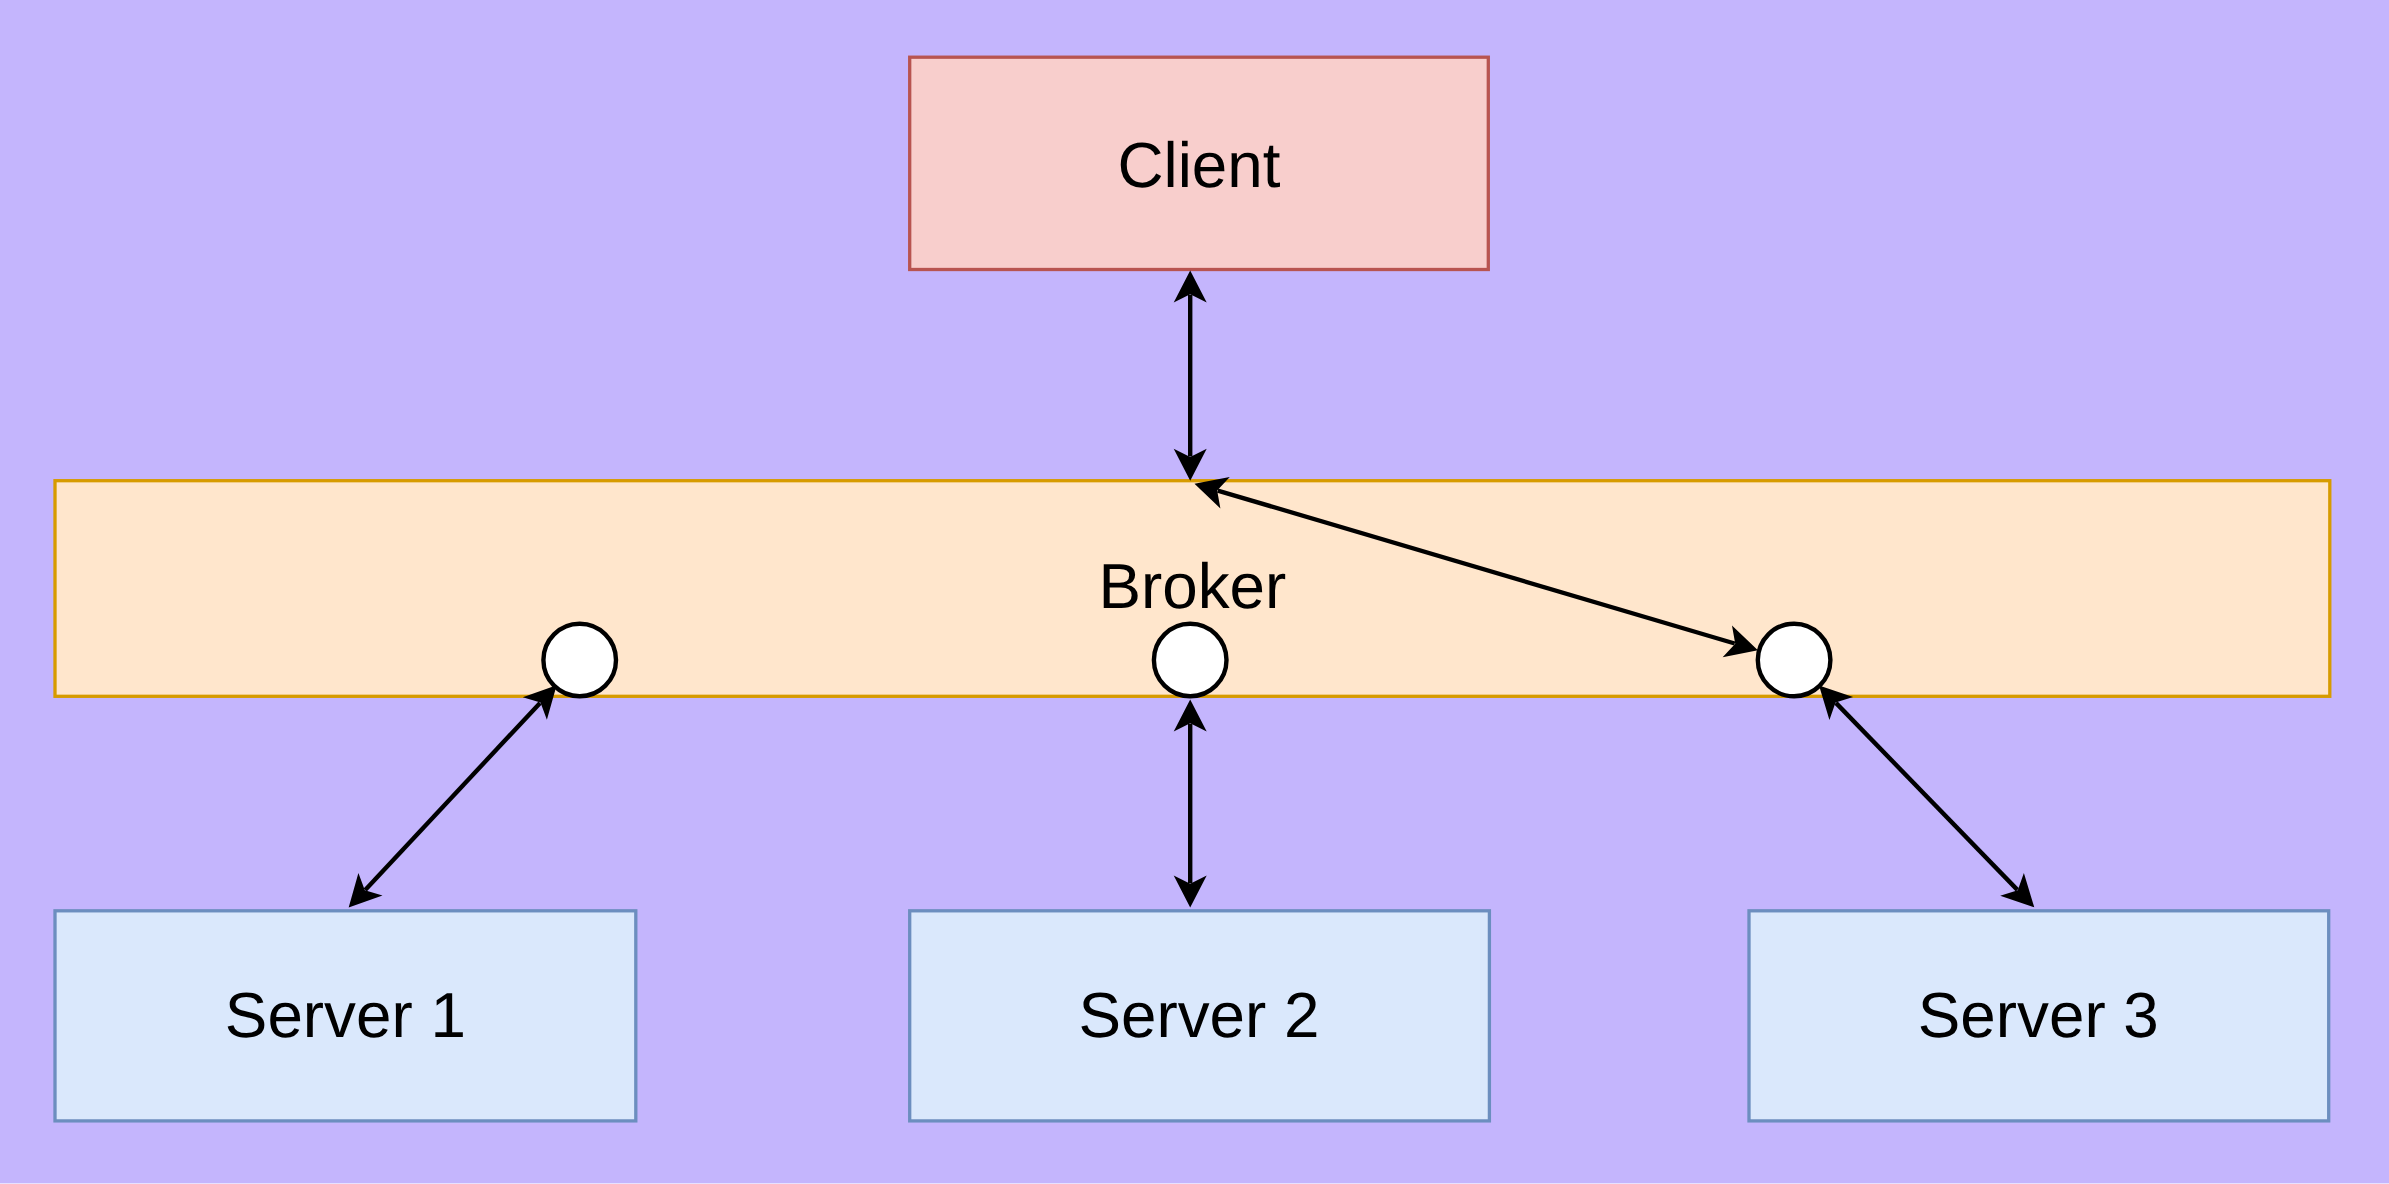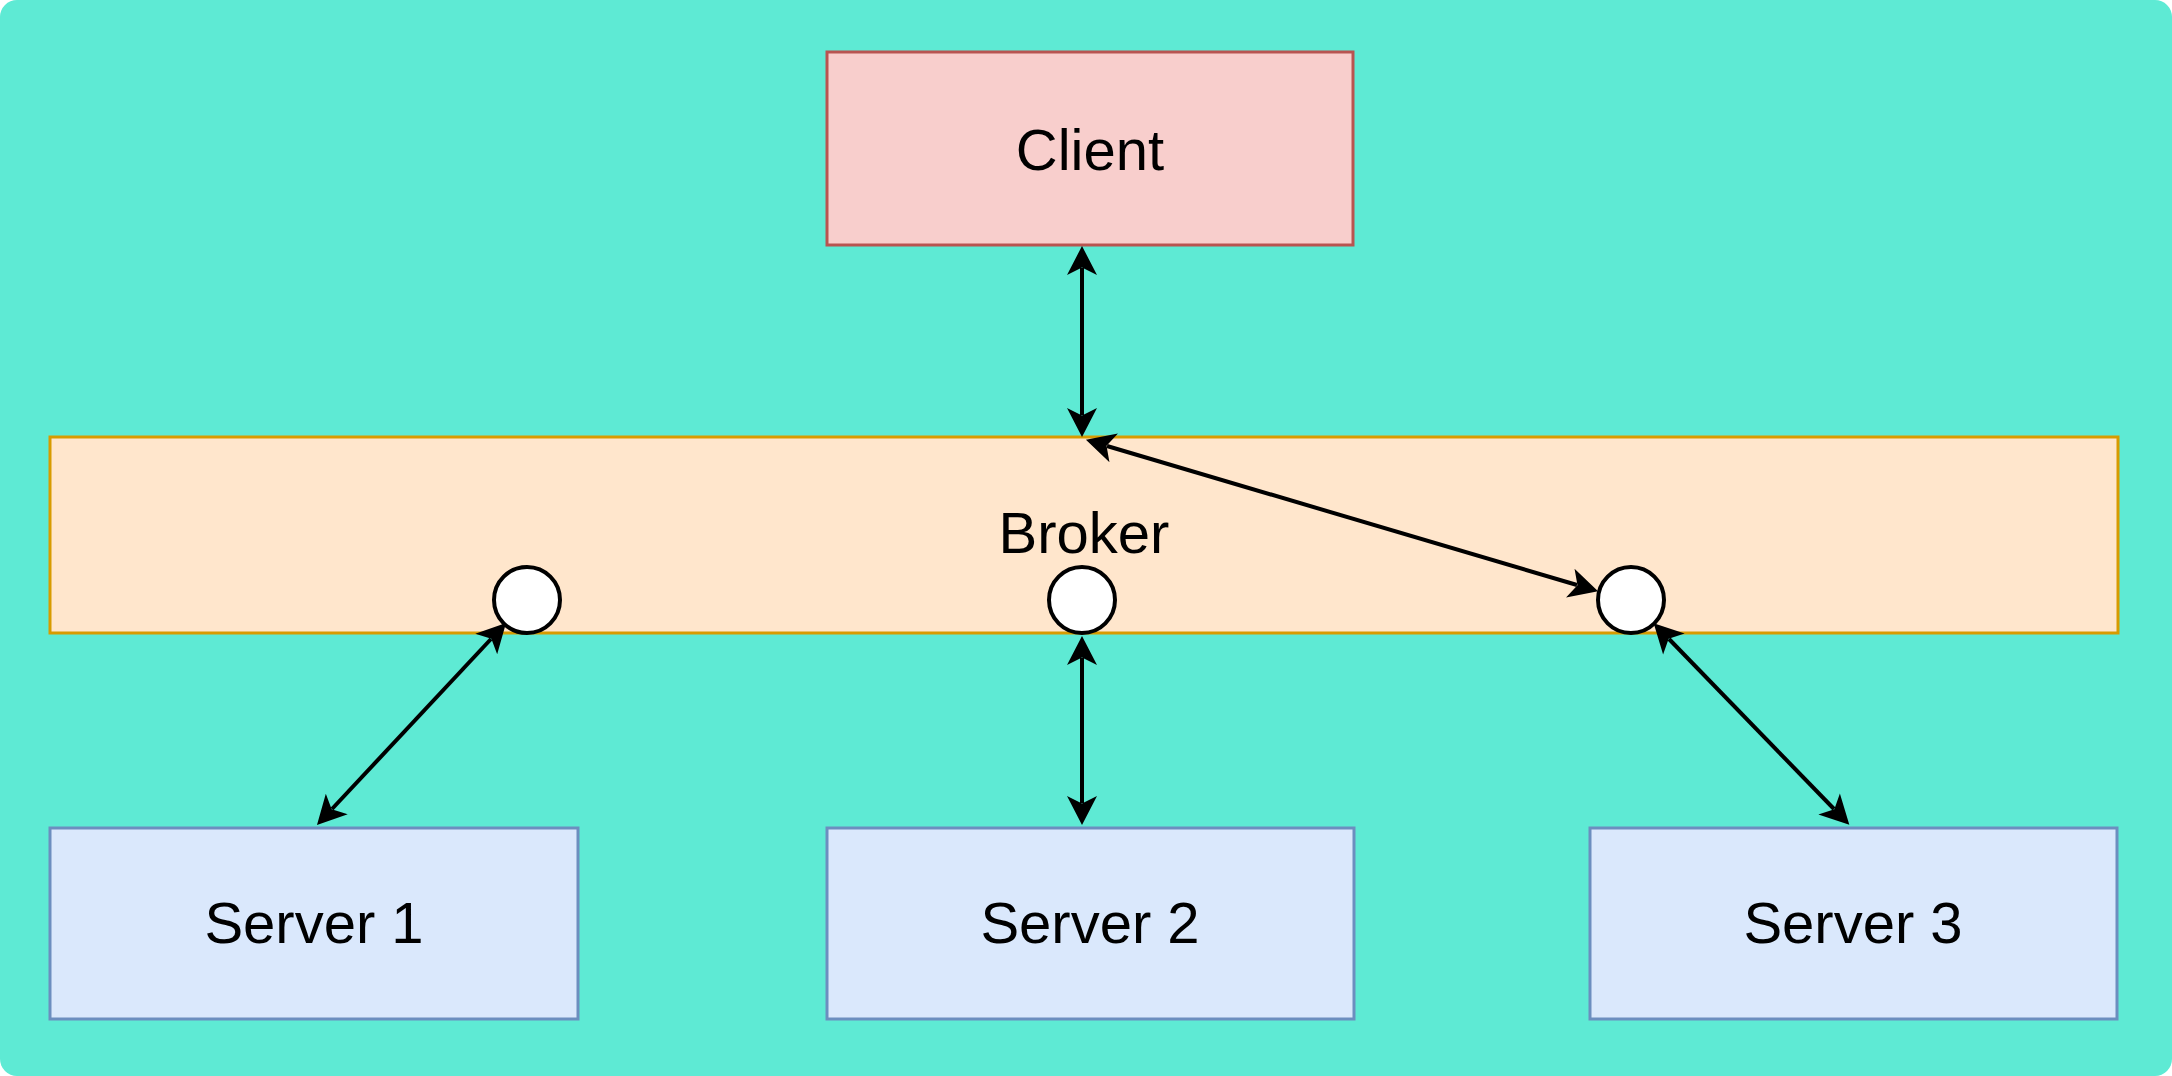--- a/index.html
+++ b/index.html
@@ -4,23 +4,22 @@
 <style>
   html, body {
     margin: 0;
     padding: 0;
     background: #ffffff;
   }
   .canvas {
     width: 2172px;
     height: 1076px;
     position: relative;
-    background: #5eead4;
+    background: #c4b5fd;
     overflow: hidden;
-    border-radius: 17px;
   }
   svg {
     display: block;
   }
   .node-rect {
     stroke-width: 3px;
   }
   .band-rect {
     stroke-width: 3px;
   }

